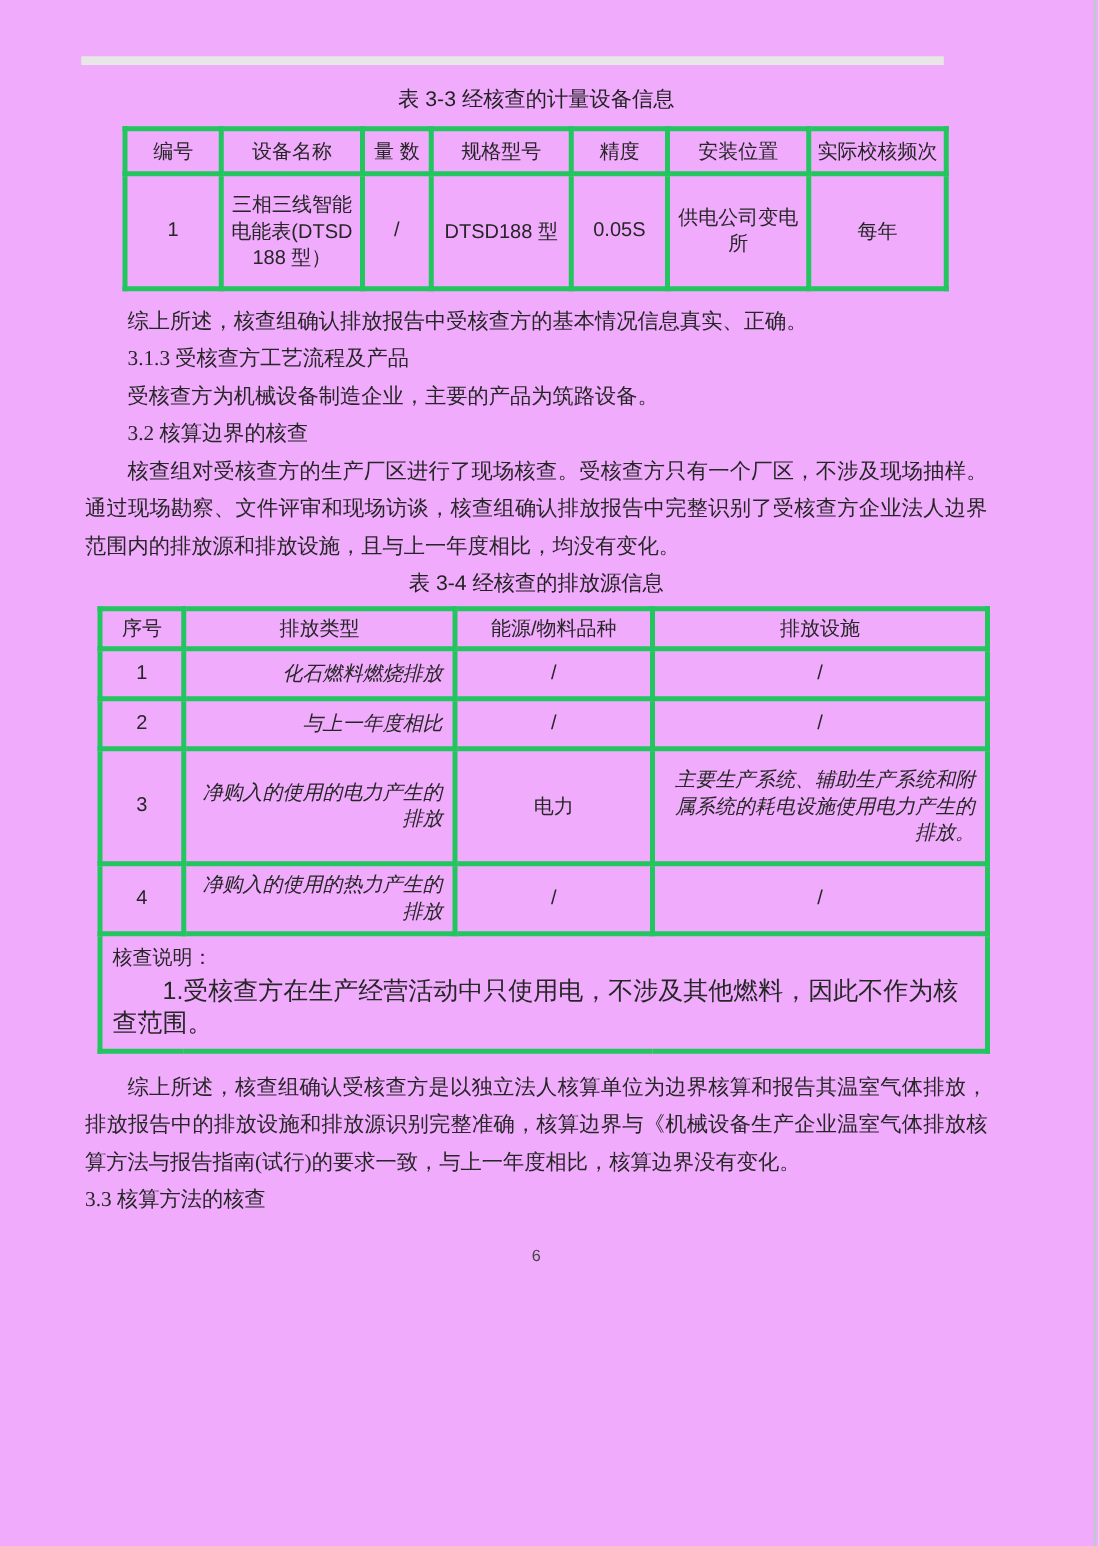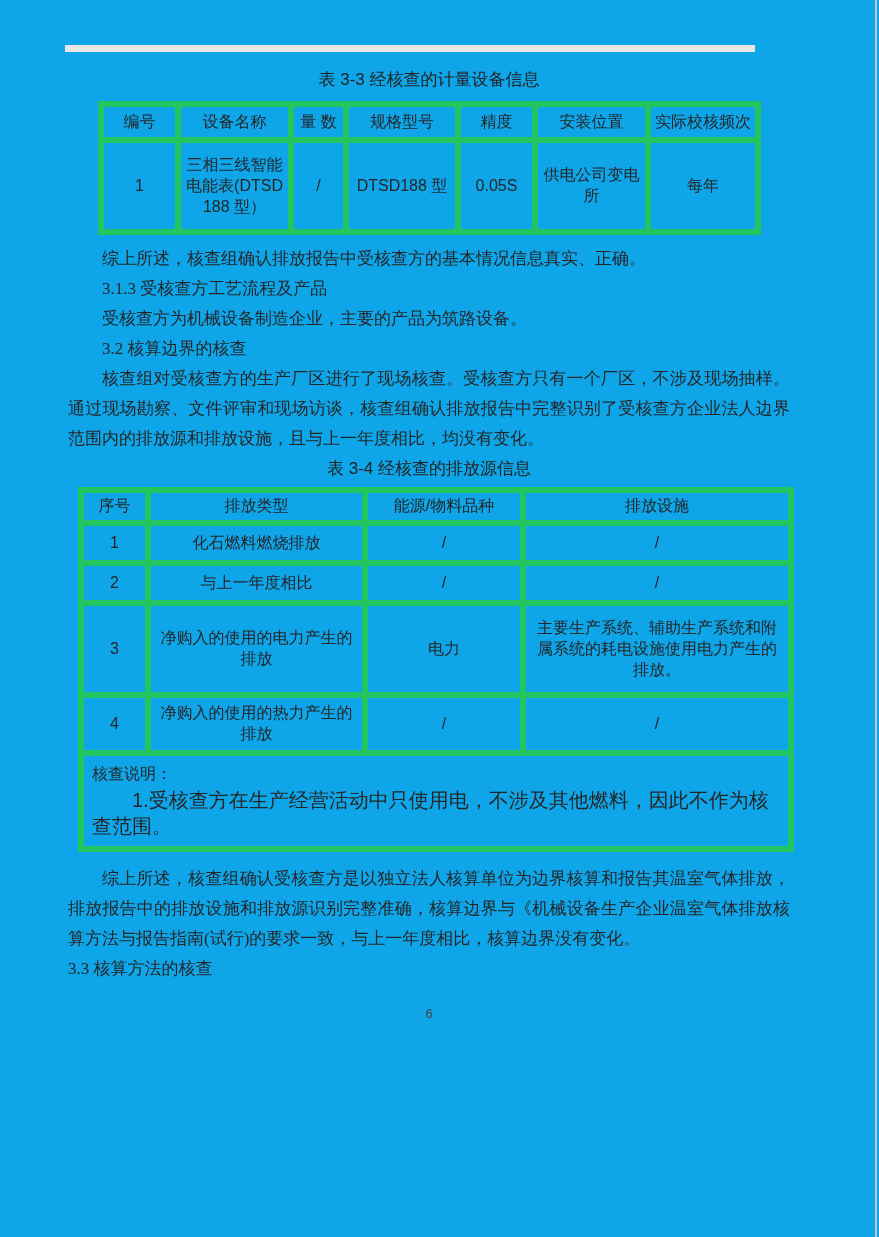--- a/index.html
+++ b/index.html
@@ -1,19 +1,19 @@
 <!DOCTYPE html>
 <html><head>
 <meta charset="utf-8">
 <style>
   html,body { margin:0; padding:0; background:#ffffff; }
   .page {
     position:relative;
     width:879px; height:1237px;
-    background:#0ea5e9;
+    background:#f0abfc;
     font-family:"Liberation Sans", sans-serif;
     color:#262626;
     overflow:hidden;
   }
   .scan-shadow {
     position:absolute; left:65px; top:45px;
     width:690px; height:7px;
     background:#e7e7e7;
   }
   .page-edge-line {
@@ -27,40 +27,40 @@
   .caption {
     text-align:center;
     font-size:17px;
     line-height:24px;
     margin:0 0 9px 0;
     color:#222;
   }
   .caption.second { margin-top:3px; margin-bottom:6px; }
   table { border-collapse:collapse; table-layout:fixed; }
   th, td {
-    border:6px solid #22c55e;
+    border:4px solid #22c55e;
     font-size:16px;
     font-weight:400;
     text-align:center;
     vertical-align:middle;
     padding:3px 3px;
     word-break:break-all;
     overflow:hidden;
   }
   .t33 { width:657px; margin-left:30px; }
   .t33 thead tr { height:36px; }
   .t33 tbody tr { height:92px; }
   .t34 { width:710px; margin-left:10px; }
   .t34 thead tr { height:32px; }
   .t34 tbody tr:nth-child(1) { height:40px; }
   .t34 tbody tr:nth-child(2) { height:40px; }
   .t34 tbody tr:nth-child(3) { height:92px; }
   .t34 tbody tr:nth-child(4) { height:44px; }
   .t34 td:nth-child(2) { text-align:left; padding-left:9px; }
-  .t34 td.long { text-align:center; padding:5px 8px; }
+  .t34 td.long { text-align:right; padding:5px 8px;font-style:italic; }
   .t34 tfoot td {
     text-align:left; vertical-align:top;
     height:80px; padding:5px 8px;
   }
   .note-title { font-size:16px; line-height:26px; }
   .note-body  { font-size:20px; line-height:26px; text-indent:2em; }
   p, .heading {
     font-size:17px;
     line-height:30px;
     margin:0;

